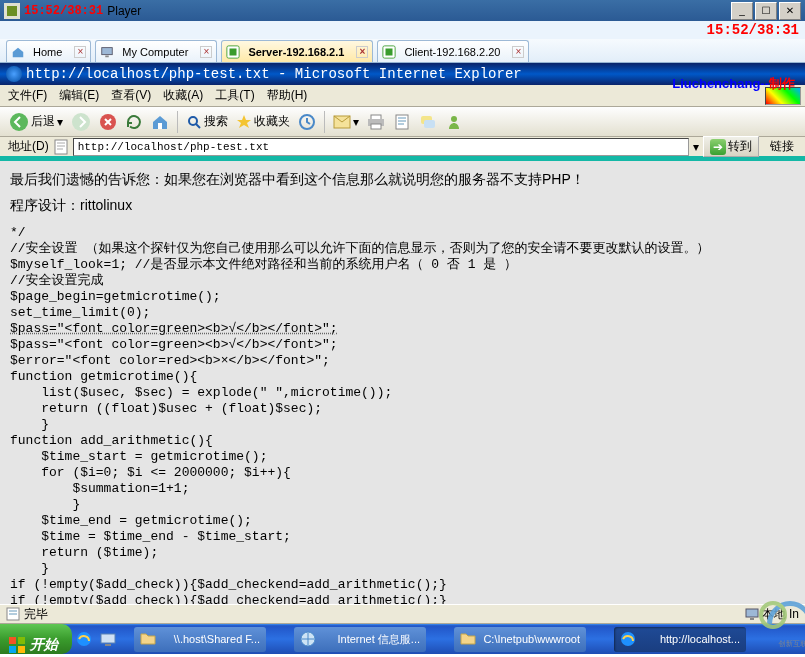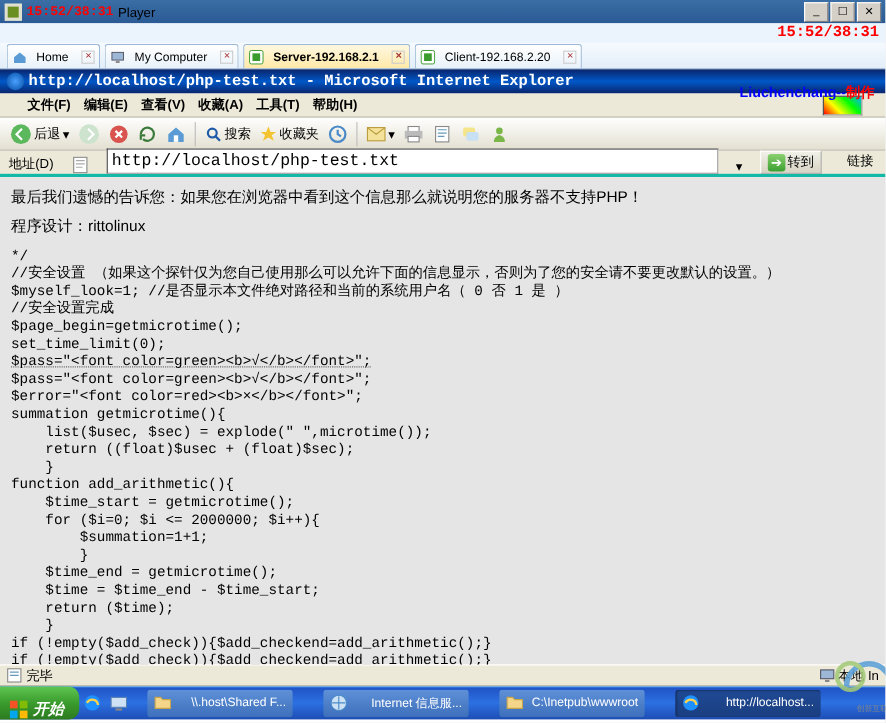--- a/index.html
+++ b/index.html
@@ -19,37 +19,37 @@
 
   
   .vm-tabs { height:24px; background:linear-gradient(#F6FAFE,#E2EEF9); display:flex; align-items:flex-end; gap:4px; padding:0 6px; border-bottom:1px solid #95B4D2; }
   .vm-tab { height:22px; border:1px solid #9DB9D6; border-bottom:none; border-radius:3px 3px 0 0; background:linear-gradient(#fff,#E9F2FA); display:flex; align-items:center; padding:0 4px; gap:8px; cursor:pointer; font-size:11px; }
   .vm-tab.active { background:linear-gradient(#FFF8E1,#FFE9A8); font-weight:bold; }
   .vm-tab svg { width:14px; height:14px; }
   .vm-x { width:12px; height:12px; display:flex; align-items:center; justify-content:center; font-size:10px; color:#a33; border:1px solid #ccc; margin-left:4px; cursor:pointer; }
 
   
   .ie-title { height:22px; background:linear-gradient(#0a246a,#0058c8,#0a246a); display:flex; align-items:center; padding:0 6px; }
-  .ie-title span { color:#fff; font-family:"Courier New","SimSun",monospace; font-size:14px; font-weight:bold; letter-spacing:0; }
+  .ie-title span { color:#fff; font-family:"Courier New","SimSun",monospace; font-size:14px; font-weight:normal; letter-spacing:0; }
   .ie-e { width:16px;height:16px; margin-right:4px; background:radial-gradient(#4aa0ff,#004aa0); border-radius:50%; position:relative; }
 
   
-  .ie-menu { height:22px; background:#ece9d8; display:flex; align-items:center; gap:4px; padding:0 21px; border-bottom:1px solid #aca899;font-weight:bold; }
+  .ie-menu { height:22px; background:#ece9d8; display:flex; align-items:center; gap:4px; padding:0 4px; border-bottom:1px solid #aca899; }
   .ie-menu div { padding:2px 4px; cursor:pointer; }
   .ie-flag { margin-left:auto; width:36px; height:18px; background:linear-gradient(45deg,#f00,#ff0,#0f0,#0af); border:1px inset #999; }
 
   
   .ie-tools { height:30px; background:linear-gradient(#fefefe,#e3e0d0); display:flex; align-items:center; gap:2px; padding:0 6px; border-bottom:1px solid #aca899; }
   .tb { min-width:24px; height:24px; display:flex; align-items:center; justify-content:center; cursor:pointer; border:1px solid transparent; border-radius:3px; gap:2px; padding:0 2px; font-size:12px; }
   .sep { width:1px; height:22px; background:#bbb; margin:0 3px; }
   svg { display:block; }
 
   
-  .ie-addr { height:24px; background:#ece9d8; display:flex; align-items:flex-end; gap:16px; padding:0 4px 0 8px; border-bottom:3px solid #14b8a6; }
-  .ie-addr input { flex:1; font-family:"Courier New",monospace; font-size:15px; padding:2px 4px; border:1px inset #999; background:#fff; }
+  .ie-addr { height:24px; background:#ece9d8; display:flex; align-items:center; gap:4px; padding:0 4px 0 8px; border-bottom:5px solid #14b8a6; }
+  .ie-addr input { flex:1; font-family:"Courier New",monospace; font-size:11px; padding:2px 4px; border:1px inset #999; background:#fff; }
   .go-btn { display:flex; align-items:center; gap:2px; padding:1px 6px; background:linear-gradient(#f0f0e8,#d8d4c4); border:1px outset #fff; cursor:pointer; }
   .go-arrow { width:16px;height:16px;border-radius:3px;background:linear-gradient(#8cd070,#3aa030); display:flex;align-items:center;justify-content:center;color:#fff; }
 
   
   .page { height:443px; overflow:hidden; padding:10px 10px 0 10px; background:#e5e5e5; font-family:"SimSun","Courier New",monospace; font-size:13px; line-height:16px; }
   .page .notice { font-size:14px; margin-bottom:10px; }
   .page .designer { text-align:left; font-size:14px; margin-bottom:12px; }
   .code-line { white-space:pre; font-family:"SimSun","Courier New",monospace; font-size:13px; line-height:16px; }
   .dotted { text-decoration:underline dotted #666; }
 
@@ -255,21 +255,21 @@
   <div id="code">
       <div class="code-line">*/</div>
       <div class="code-line">//安全设置 （如果这个探针仅为您自己使用那么可以允许下面的信息显示，否则为了您的安全请不要更改默认的设置。）</div>
       <div class="code-line">$myself_look=1; //是否显示本文件绝对路径和当前的系统用户名（ 0 否 1 是 ）</div>
       <div class="code-line">//安全设置完成</div>
       <div class="code-line">$page_begin=getmicrotime();</div>
       <div class="code-line">set_time_limit(0);</div>
       <div class="code-line dotted">$pass="&lt;font color=green&gt;&lt;b&gt;√&lt;/b&gt;&lt;/font&gt;";</div>
       <div class="code-line">$pass="&lt;font color=green&gt;&lt;b&gt;√&lt;/b&gt;&lt;/font&gt;";</div>
       <div class="code-line">$error="&lt;font color=red&gt;&lt;b&gt;×&lt;/b&gt;&lt;/font&gt;";</div>
-      <div class="code-line">summation getmicrotime(){</div>
+      <div class="code-line">function getmicrotime(){</div>
       <div class="code-line">    list($usec, $sec) = explode(" ",microtime());</div>
       <div class="code-line">    return ((float)$usec + (float)$sec);</div>
       <div class="code-line">    }</div>
       <div class="code-line">function add_arithmetic(){</div>
       <div class="code-line">    $time_start = getmicrotime();</div>
       <div class="code-line">    for ($i=0; $i &lt;= 2000000; $i++){</div>
       <div class="code-line">        $summation=1+1;</div>
       <div class="code-line">        }</div>
       <div class="code-line">    $time_end = getmicrotime();</div>
       <div class="code-line">    $time = $time_end - $time_start;</div>

